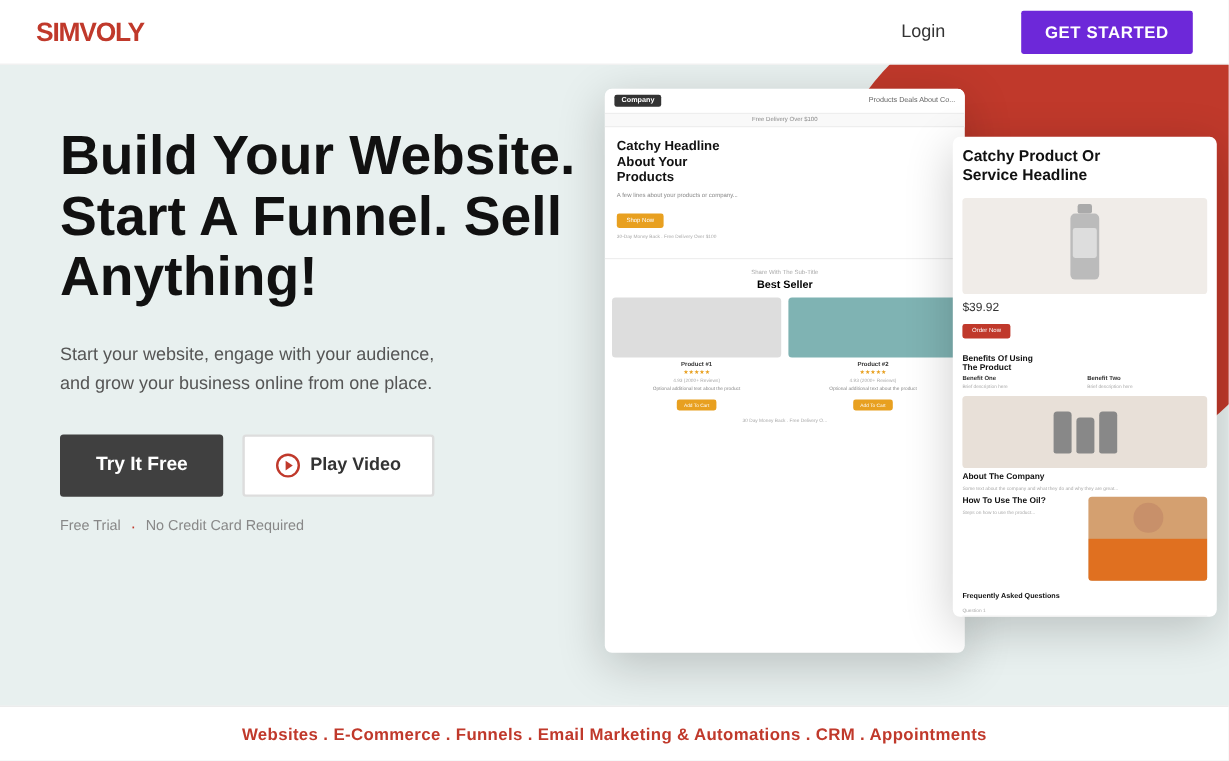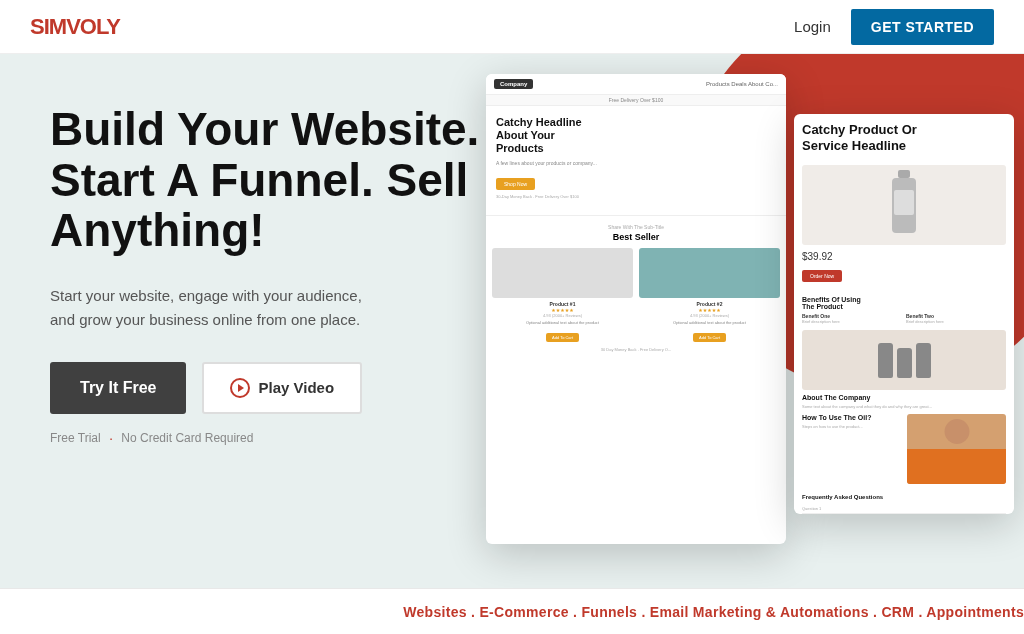--- a/index.html
+++ b/index.html
@@ -43,29 +43,30 @@
       align-items: center;
       gap: 20px;
       margin-left: 40px;
     }
     .nav-login {
       text-decoration: none;
       color: #333;
       font-size: 15px;
     }
     .nav-cta {
-      background: #0369a1;
+      background: #6d28d9;
       color: #fff;
       border: none;
       padding: 10px 20px;
       font-size: 14px;
       font-weight: 700;
       letter-spacing: 0.5px;
       cursor: pointer;
       border-radius: 2px;
+      margin-left: 43px;
     }
 
     
     .hero {
       display: flex;
       position: relative;
       height: calc(634px - 54px - 46px);
       overflow: hidden;
     }
 
@@ -160,21 +161,21 @@
       width: 400px;
       height: 400px;
       background: #c0392b;
       border-radius: 50%;
       top: -60px;
       right: -60px;
       z-index: 0;
     }
     .screenshot-left {
       position: absolute;
-      left: 6px;
+      left: 24px;
       top: 20px;
       width: 300px;
       height: 470px;
       background: #fff;
       border-radius: 6px;
       box-shadow: 0 10px 40px rgba(0,0,0,0.2);
       z-index: 3;
       overflow: hidden;
     }
     .screenshot-right {
@@ -435,21 +436,21 @@
       background: #888;
       border-radius: 3px 3px 2px 2px;
     }
 
     
     .bottom-bar {
       height: 46px;
       background: #fff;
       display: flex;
       align-items: center;
-      justify-content: flex-end;
+      justify-content: center;
       border-top: 1px solid #e8e8e8;
     }
     .bottom-bar-text {
       font-size: 14px;
       color: #333;
       font-weight: 500;
       letter-spacing: 0.3px;
     }
     .bottom-bar-text span {
       color: #c0392b;

